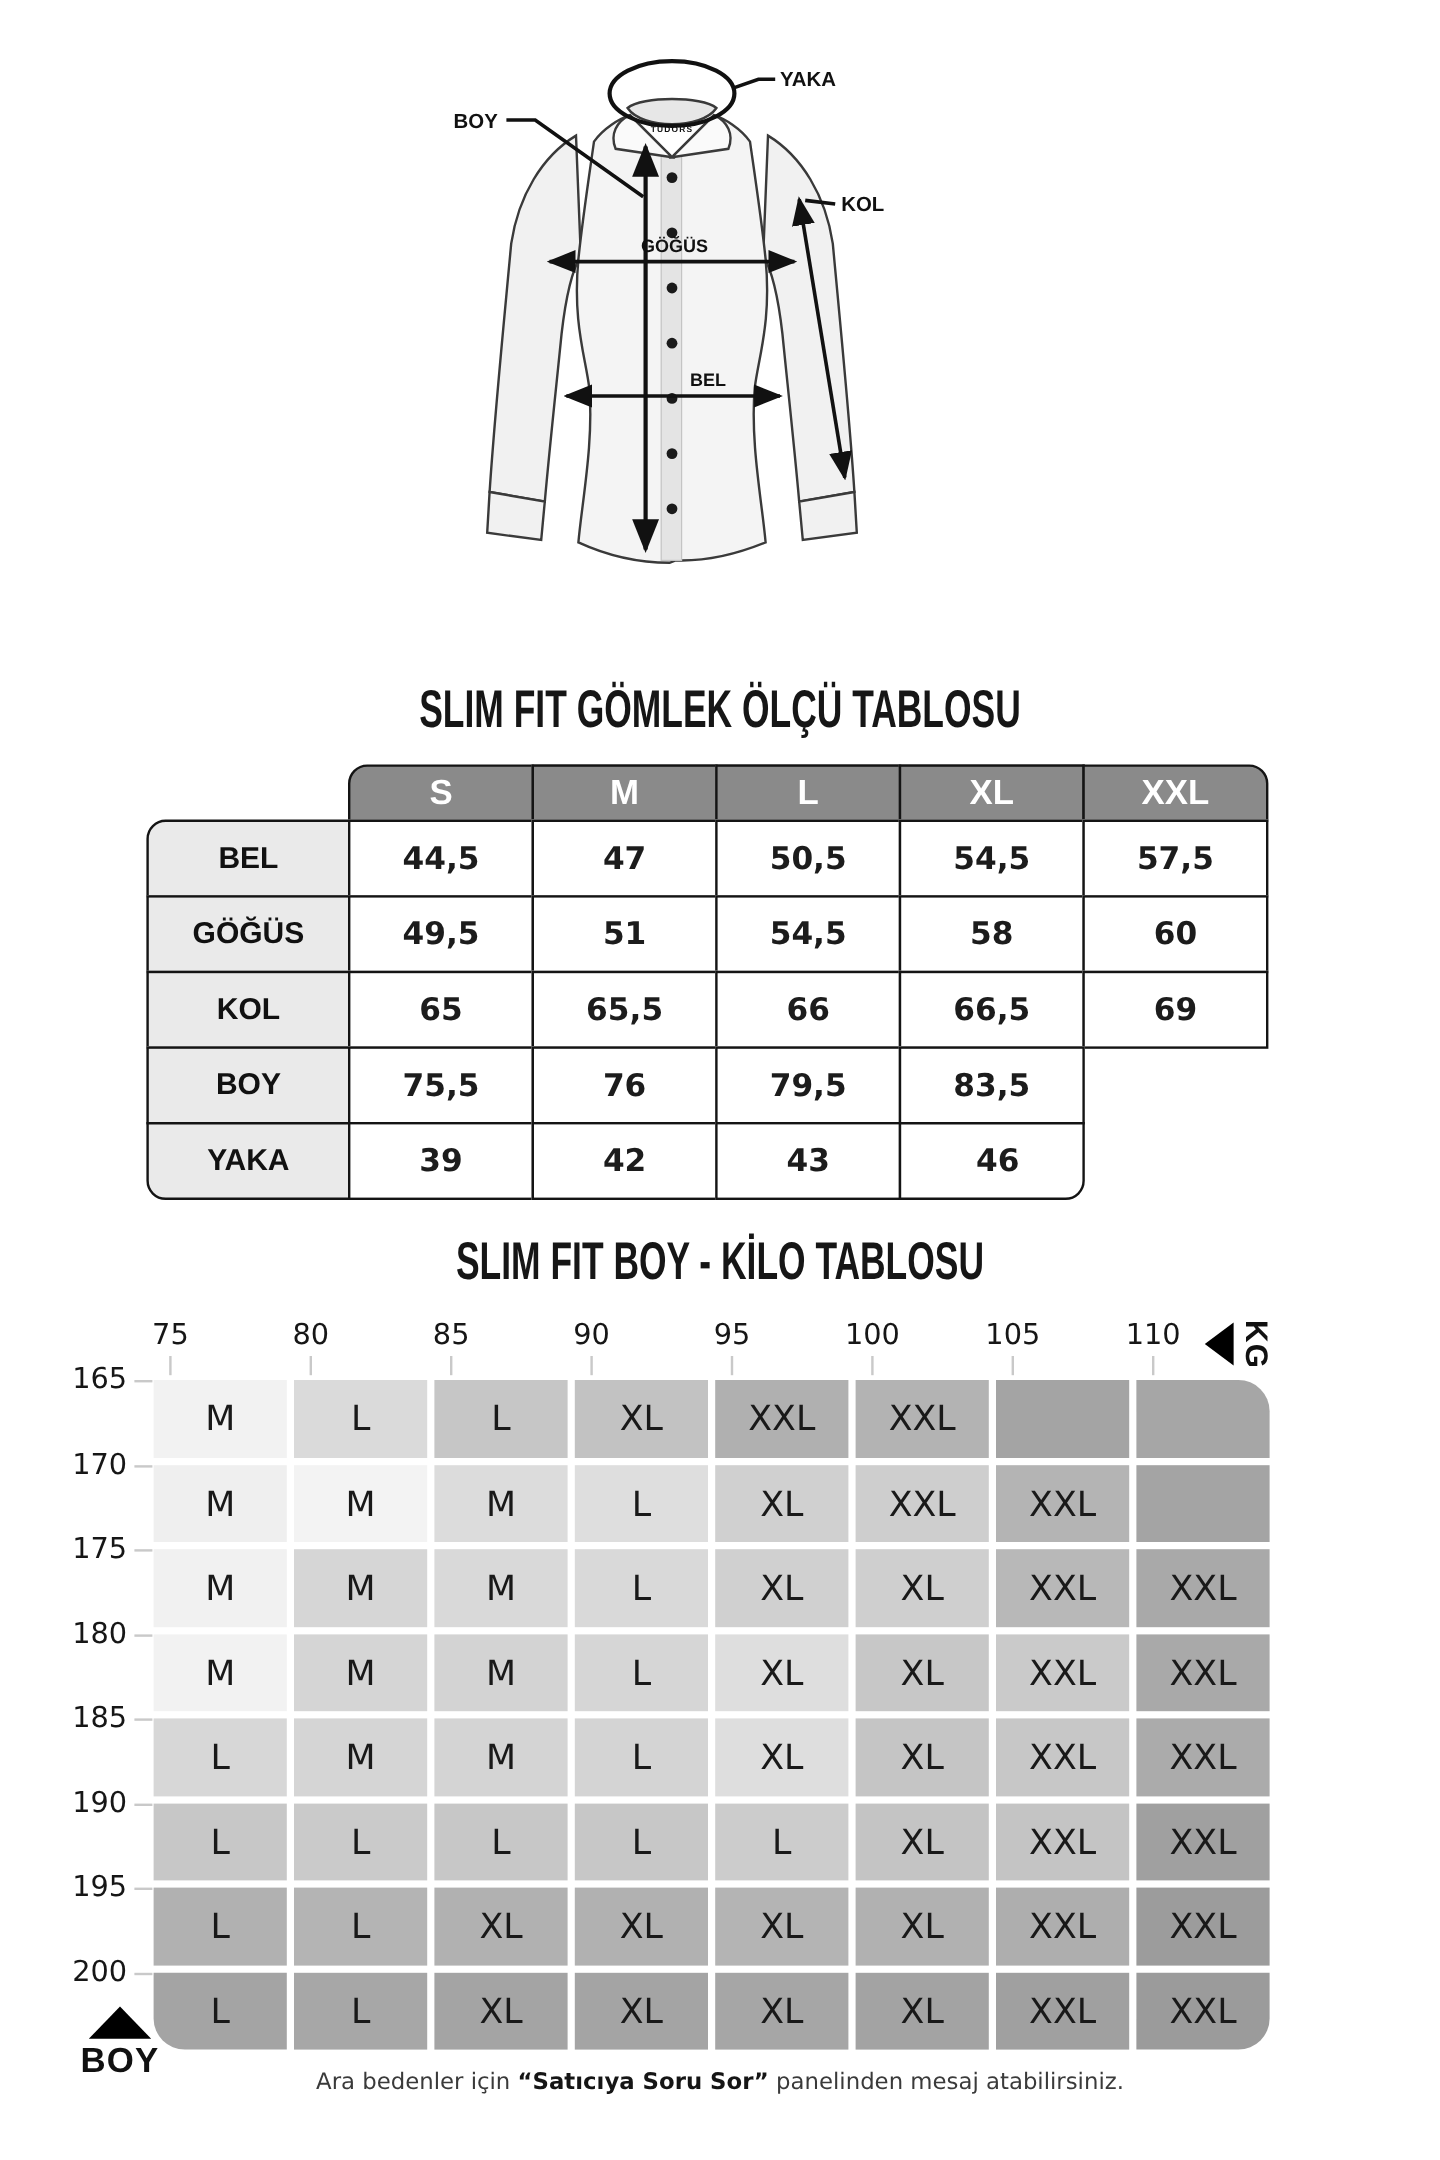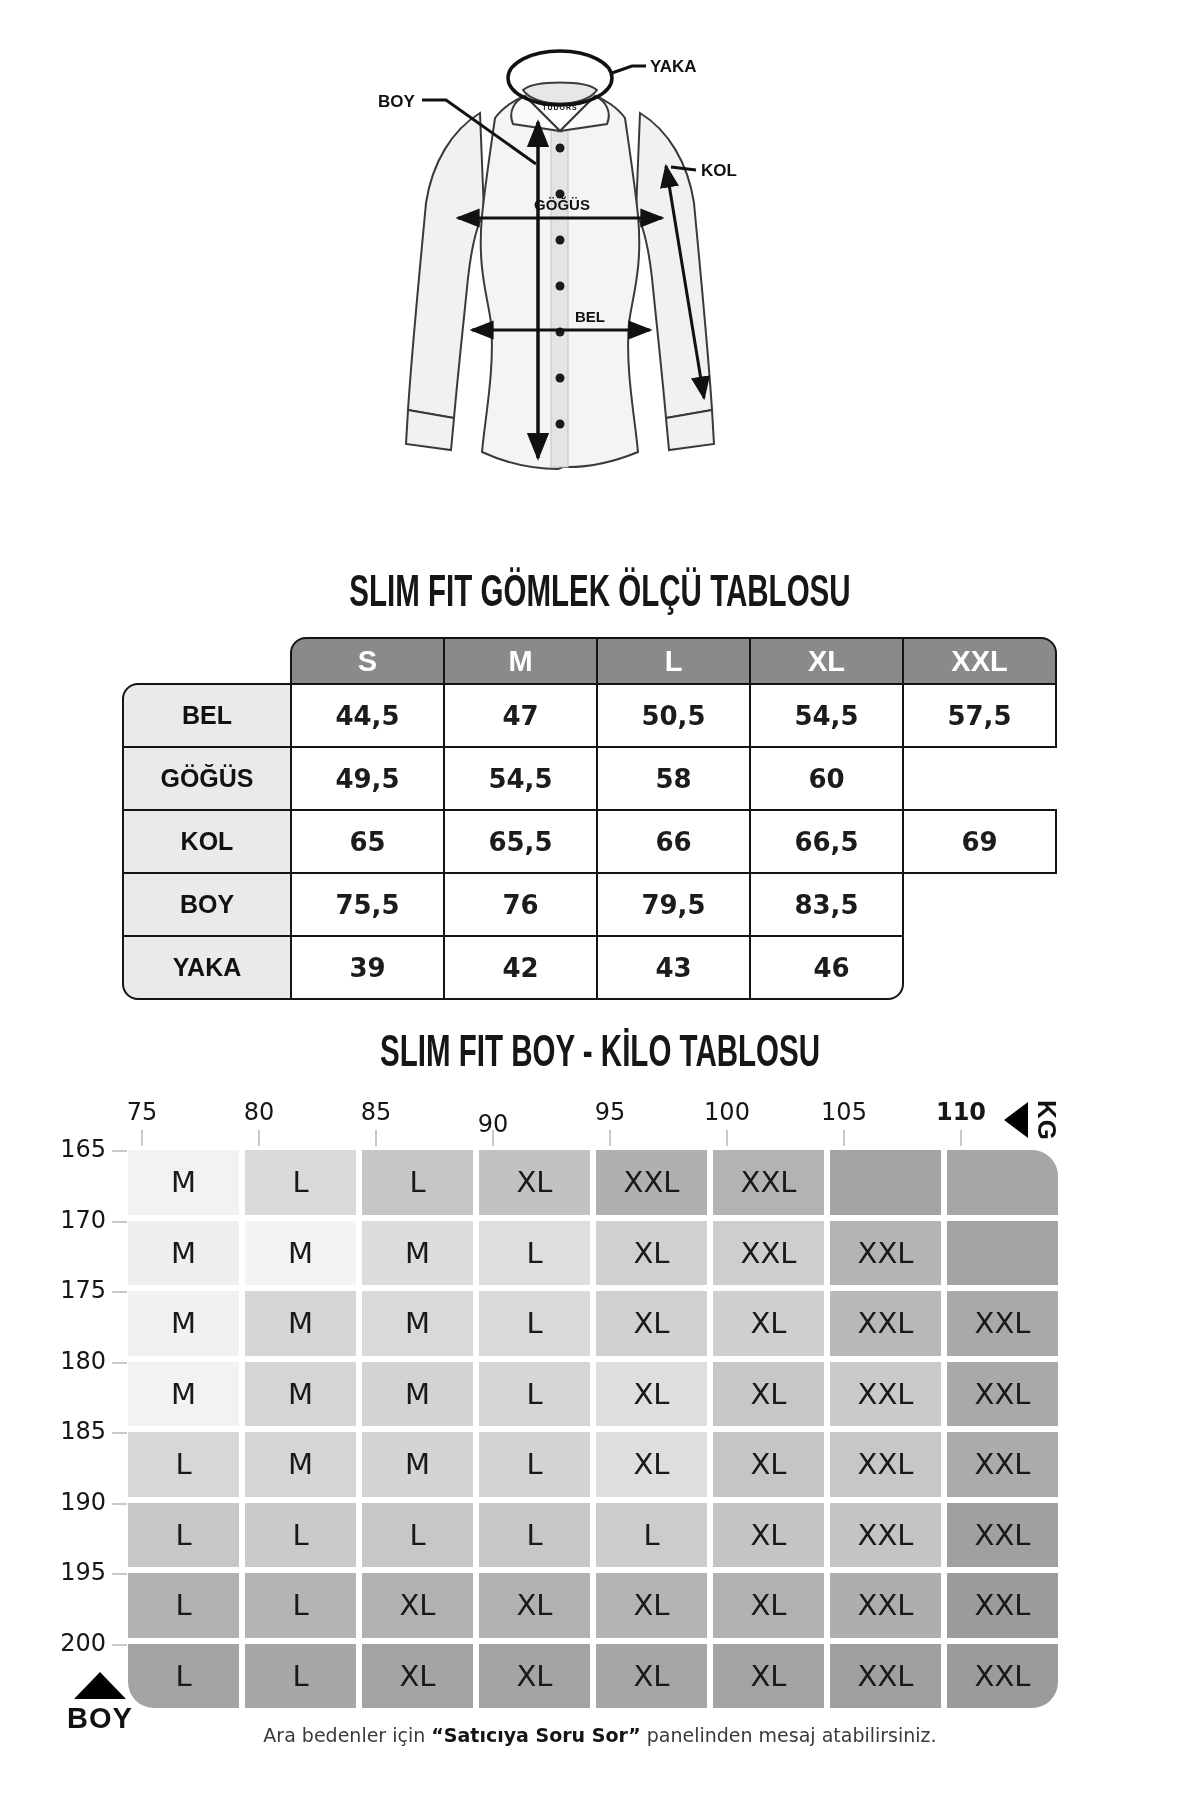--- a/index.html
+++ b/index.html
@@ -127,20 +127,21 @@
         <div class="lcell r-tl">BEL</div>
         <div class="vcell">44,5</div>
         <div class="vcell">47</div>
         <div class="vcell">50,5</div>
         <div class="vcell">54,5</div>
         <div class="vcell">57,5</div>
       </div>
       <div class="strow">
         <div class="lcell">GÖĞÜS</div>
         <div class="vcell">49,5</div>
+        <div class="vcell">51</div>
         <div class="vcell">54,5</div>
         <div class="vcell">58</div>
         <div class="vcell">60</div>
       </div>
       <div class="strow">
         <div class="lcell">KOL</div>
         <div class="vcell">65</div>
         <div class="vcell">65,5</div>
         <div class="vcell">66</div>
         <div class="vcell">66,5</div>
@@ -163,29 +164,29 @@
     </div>
 
   <div class="title t2">SLIM FIT BOY - KİLO TABLOSU</div>
   <div id="x-axis">
       <div class="xlab" style="left: 102px;">75</div>
       <div class="xtick" style="left: 141px;"></div>
       <div class="xlab" style="left: 219px;">80</div>
       <div class="xtick" style="left: 258px;"></div>
       <div class="xlab" style="left: 336px;">85</div>
       <div class="xtick" style="left: 375px;"></div>
-      <div class="xlab" style="left: 453px; margin-top: 12px;">90</div>
+      <div class="xlab" style="left: 453px;">90</div>
       <div class="xtick" style="left: 492px;"></div>
       <div class="xlab" style="left: 570px;">95</div>
       <div class="xtick" style="left: 609px;"></div>
       <div class="xlab" style="left: 687px;">100</div>
       <div class="xtick" style="left: 726px;"></div>
       <div class="xlab" style="left: 804px;">105</div>
       <div class="xtick" style="left: 843px;"></div>
-      <div class="xlab" style="left: 921px; font-weight: bold;">110</div>
+      <div class="xlab" style="left: 921px;">110</div>
       <div class="xtick" style="left: 960px;"></div>
     </div>
   <div id="y-axis">
       <div class="ylab" style="top: 1135px;">165</div>
       <div class="ytick" style="top: 1150px;"></div>
       <div class="ylab" style="top: 1205.5px;">170</div>
       <div class="ytick" style="top: 1220.5px;"></div>
       <div class="ylab" style="top: 1276px;">175</div>
       <div class="ytick" style="top: 1291px;"></div>
       <div class="ylab" style="top: 1346.5px;">180</div>

